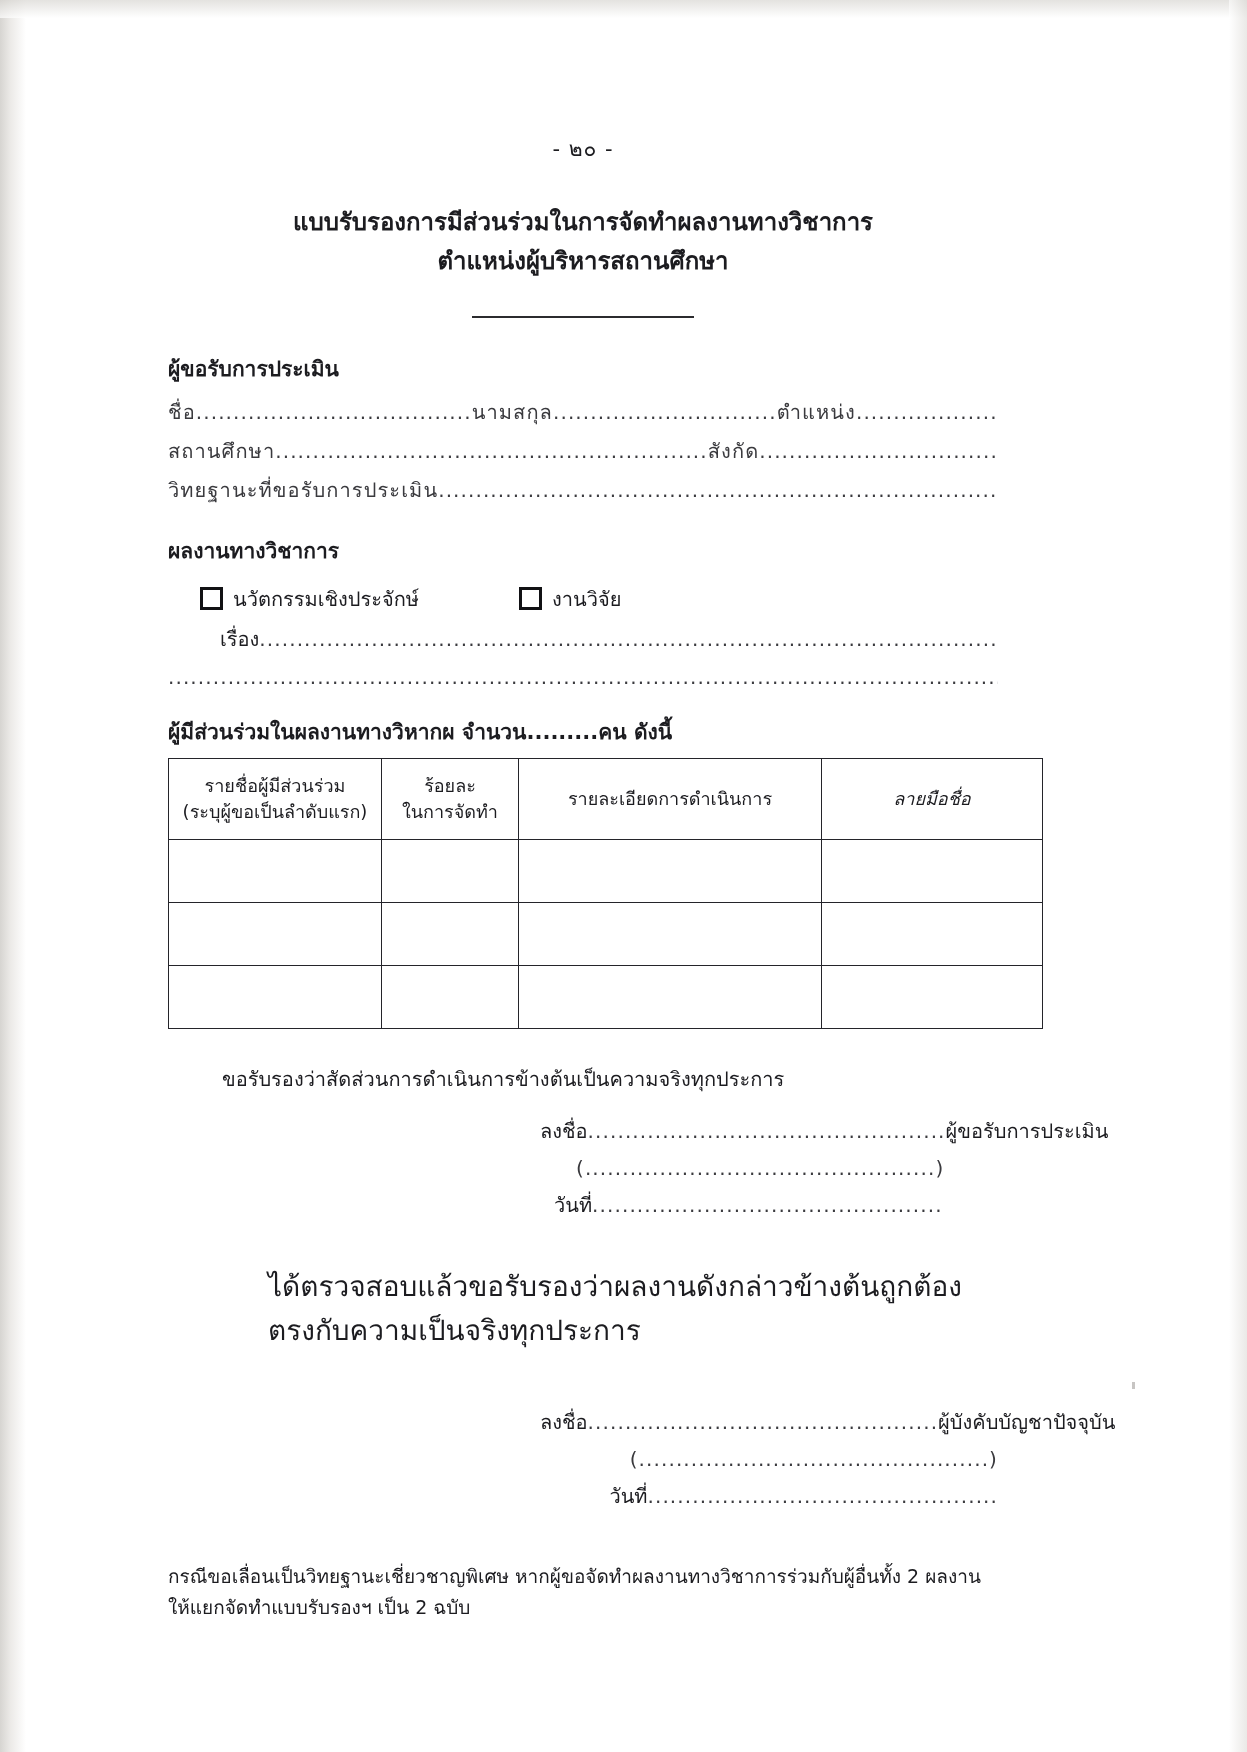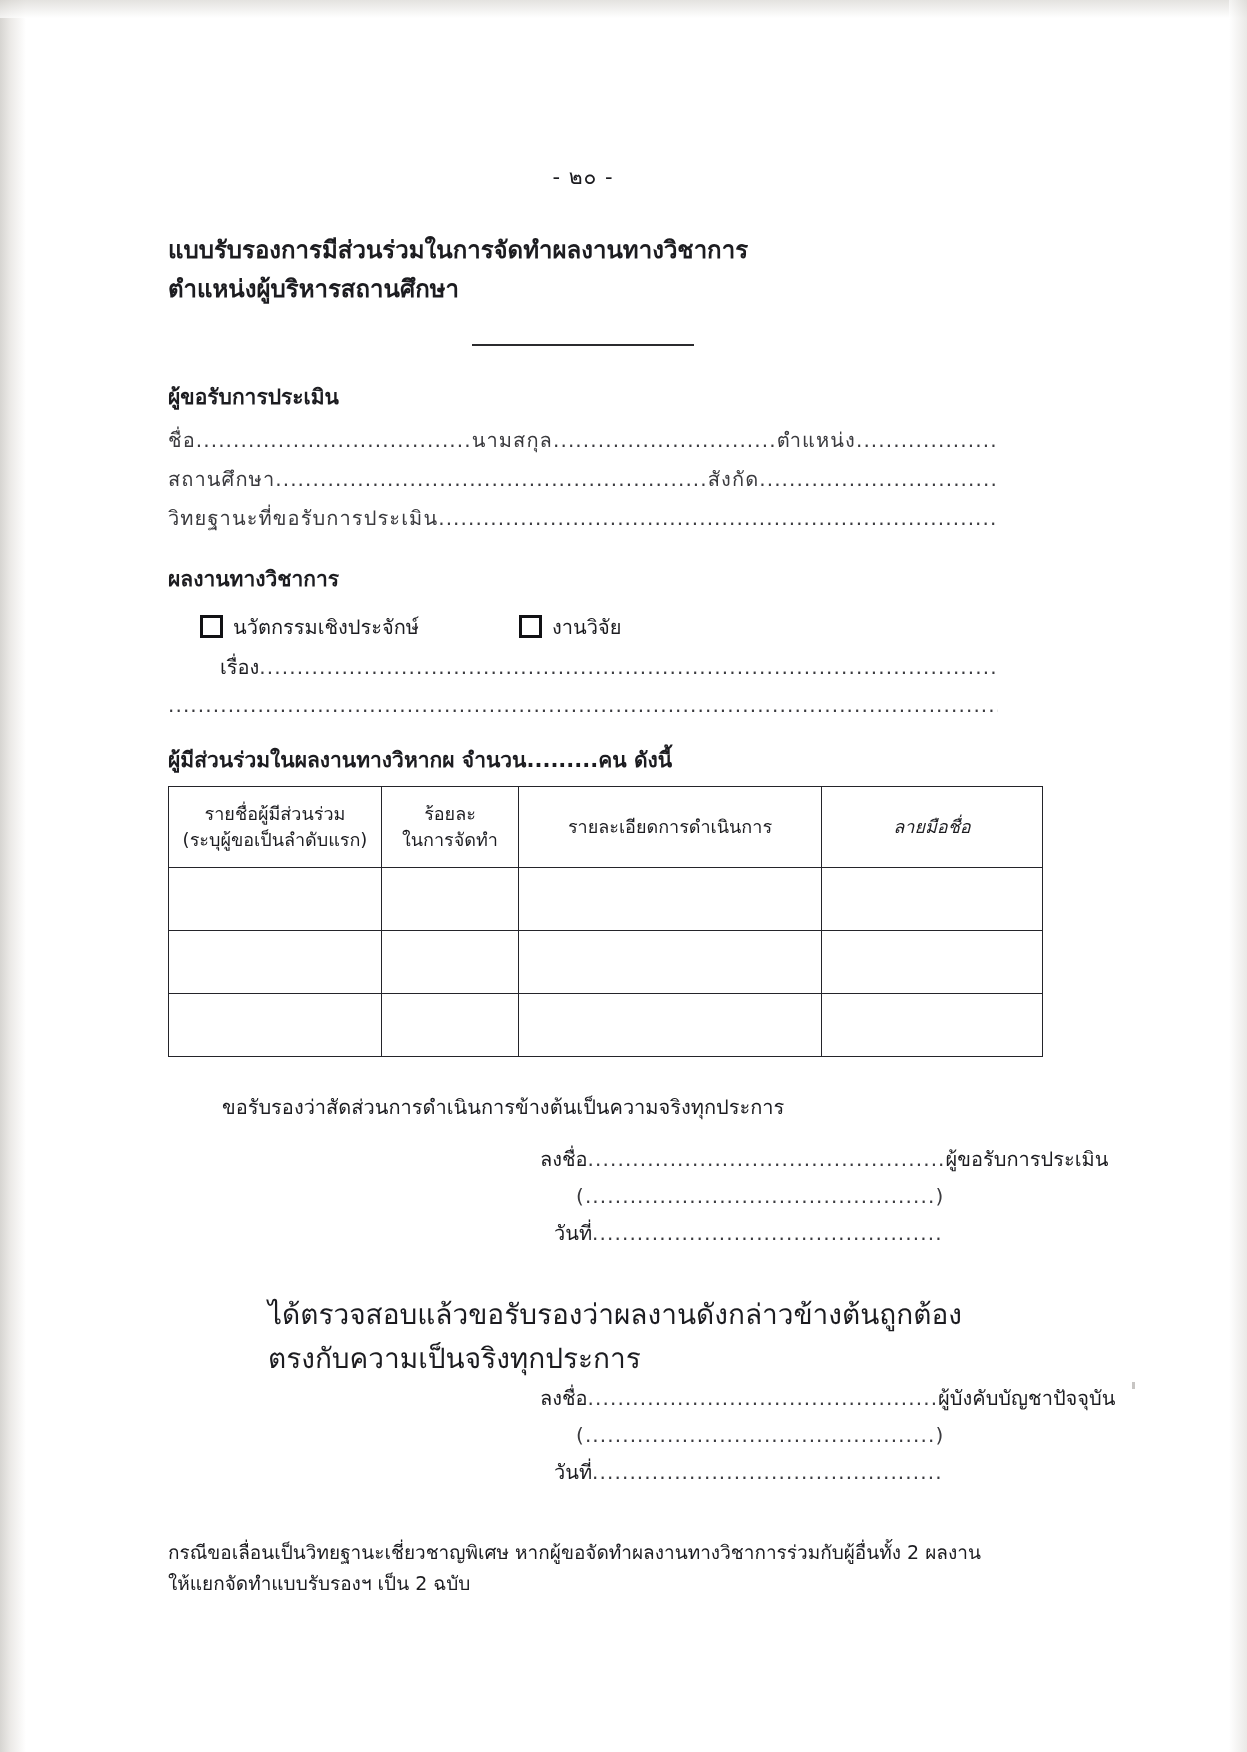--- a/index.html
+++ b/index.html
@@ -36,31 +36,32 @@
   .scan-edge-right {
     position: absolute;
     right: 0; top: 0; bottom: 0;
     width: 18px;
     background: linear-gradient(to left, #dcdad6 0%, #ffffff 100%);
     opacity: .6;
   }
   .content {
     position: absolute;
     left: 168px;
-    top: 160px;
+    top: 132px;
     width: 830px;
   }
 
   .page-number {
     text-align: center;
     font-size: 21px;
     letter-spacing: 1px;
     margin-bottom: 38px;
   }
   .doc-title {
+    text-align: center;
     font-size: 24px;
     font-weight: bold;
     line-height: 1.62;
   }
   .rule-wrap {
     text-align: center;
     margin-top: 22px;
     margin-bottom: 30px;
   }
   .short-rule {
@@ -177,24 +178,26 @@
   }
   .sig-block .paren { margin-left: 36px; }
   .sig-block .date { margin-left: 14px; }
 
   .verify-text {
     font-size: 28px;
     margin-top: 40px;
     margin-left: 100px;
   }
   .sig-block2 {
+    margin-top: 52px;
     margin-left: 372px;
     font-size: 20px;
     line-height: 1.85;
     white-space: nowrap;
+    text-align: right;
   }
   .sig-block2 .paren { margin-left: 36px; }
   .sig-block2 .date { margin-left: 14px; }
 
   .note-wrap {
     display: flex;
     margin-top: 46px;
     font-size: 19px;
     line-height: 1.62;
   }

